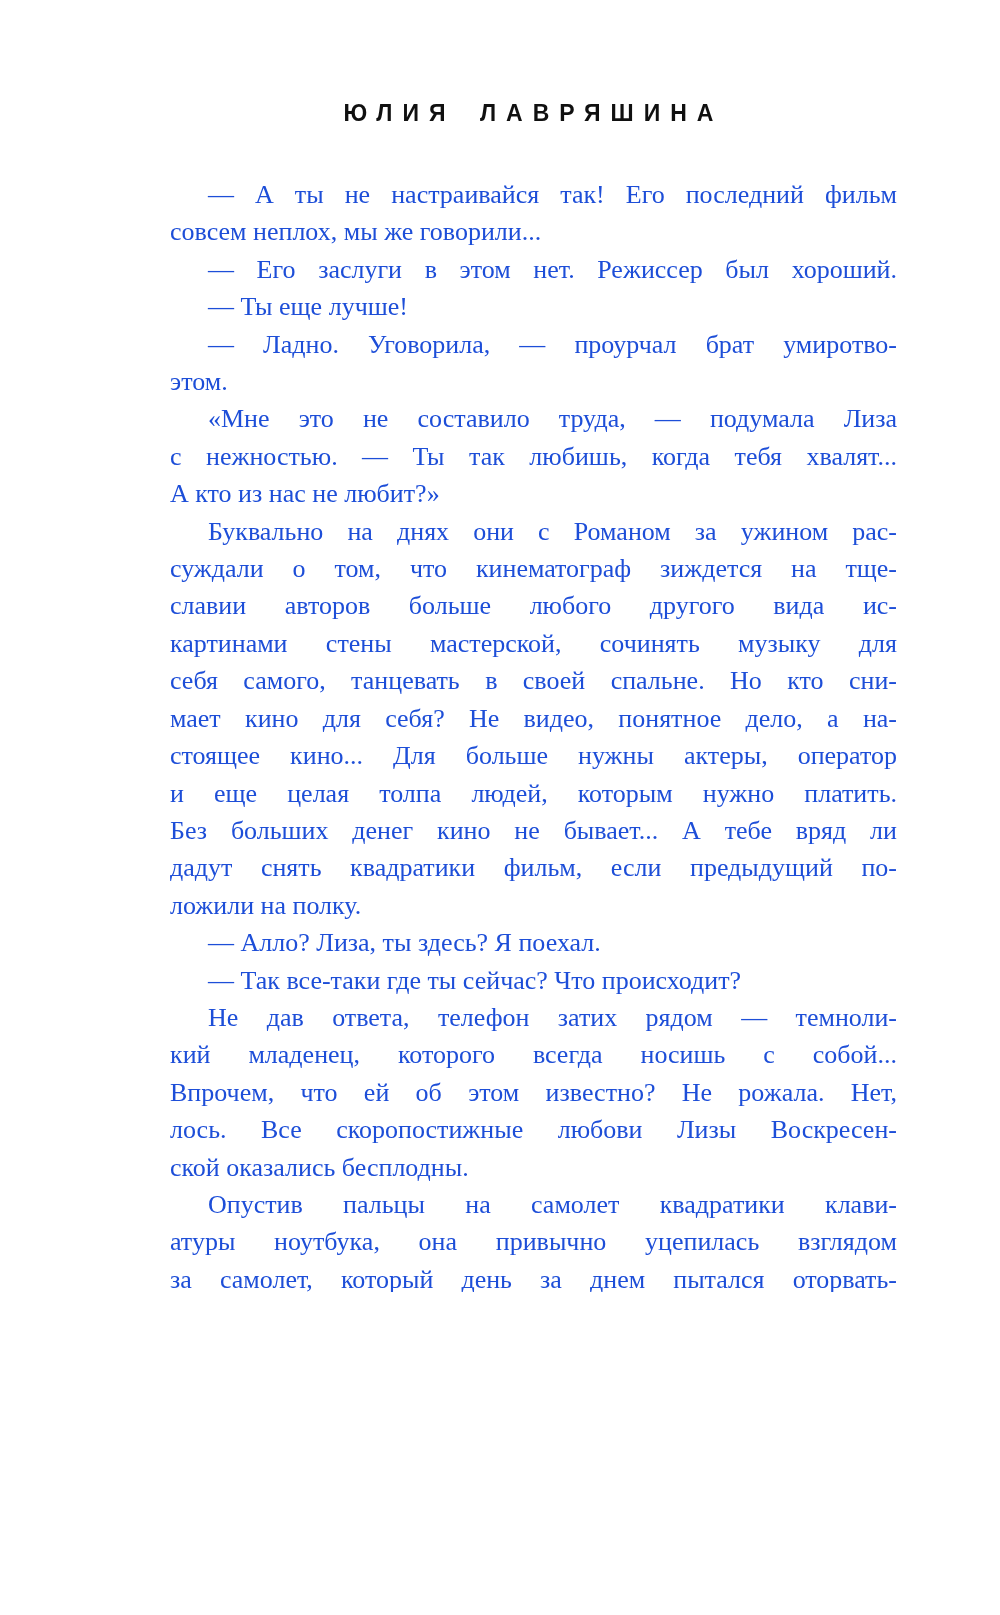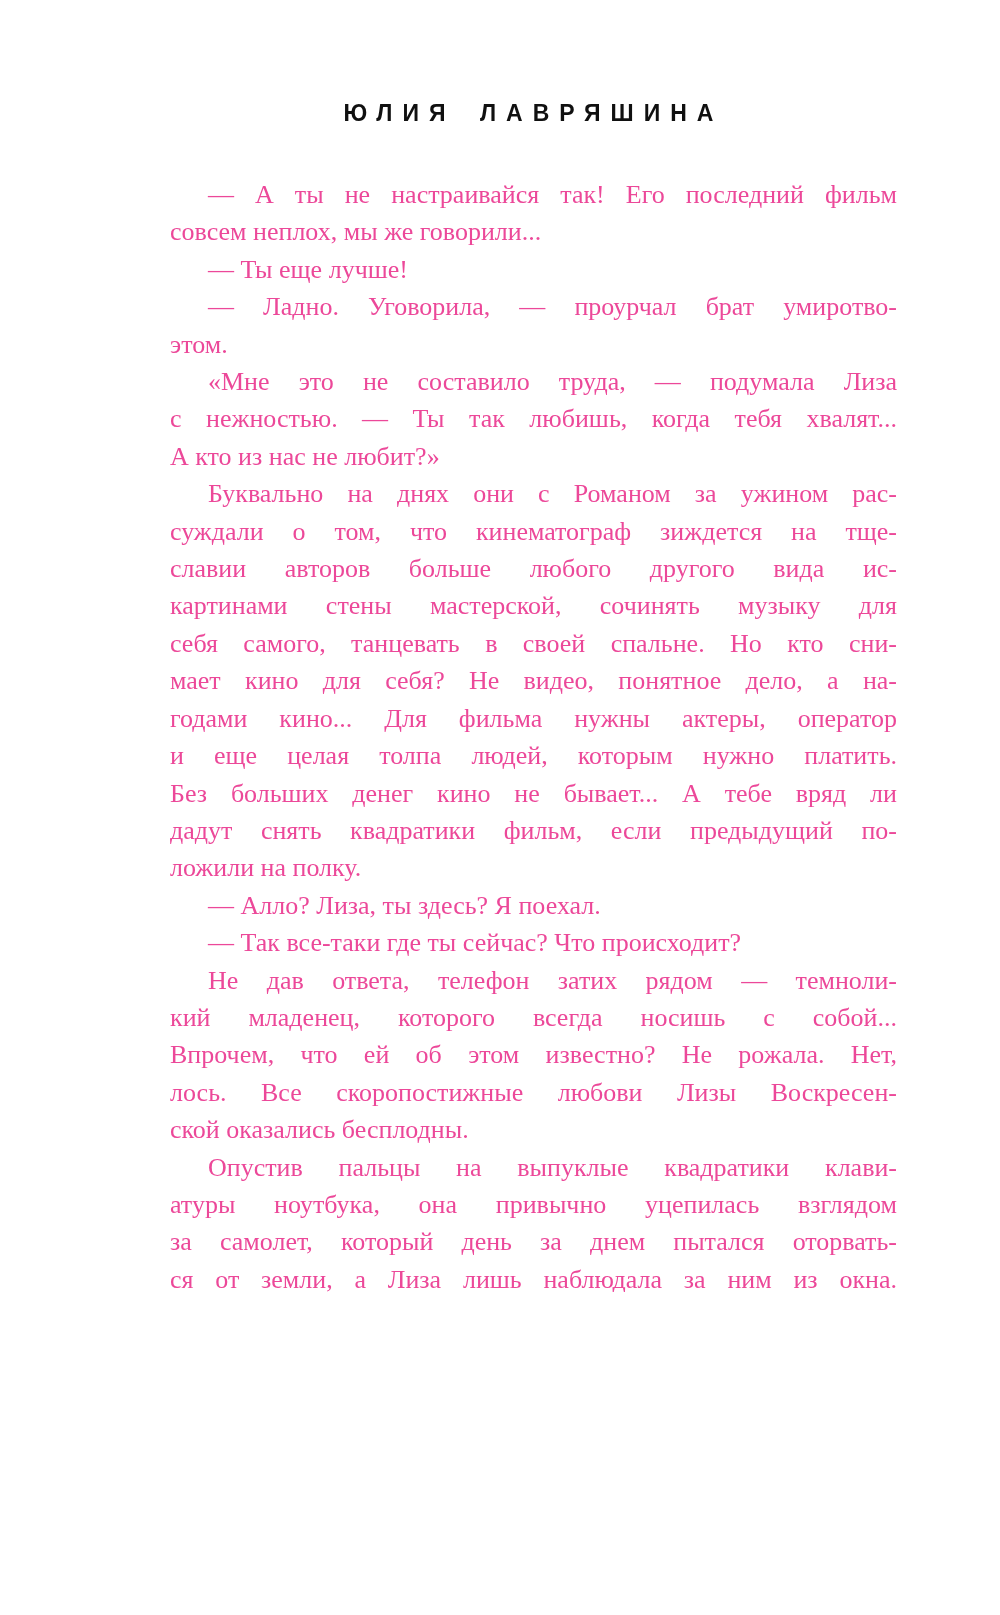--- a/index.html
+++ b/index.html
@@ -27,21 +27,21 @@
     word-spacing: 8px;
     color: #101010;
   }
   .page-body {
     top: 176px;
     font-size: 26px;
   }
   .line {
     line-height: 37.4px;
     text-align: left;
-    color: #ec4899;
+    color: #1d4ed8;
   }
   .line.j {
     text-align: justify;
     text-align-last: justify;
   }
   .line.ind {
     text-indent: 38px;
   }
   .folio {
     top: 1437px;
@@ -53,44 +53,45 @@
 </style>
 </head>
 <body>
 
 <div class="page">
   <div class="text-col running-header">ЮЛИЯ ЛАВРЯШИНА</div>
 
   <div class="text-col page-body">
       <div class="line j ind">— А ты не настраивайся так! Его последний фильм</div>
       <div class="line">совсем неплох, мы же говорили...</div>
+      <div class="line j ind">— Его заслуги в этом нет. Режиссер был хороший.</div>
       <div class="line ind">— Ты еще лучше!</div>
       <div class="line j ind">— Ладно. Уговорила, — проурчал брат умиротво-</div>
       <div class="line">этом.</div>
       <div class="line j ind">«Мне это не составило труда, — подумала Лиза</div>
       <div class="line j">с нежностью. — Ты так любишь, когда тебя хвалят...</div>
       <div class="line">А кто из нас не любит?»</div>
       <div class="line j ind">Буквально на днях они с Романом за ужином рас-</div>
       <div class="line j">суждали о том, что кинематограф зиждется на тще-</div>
       <div class="line j">славии авторов больше любого другого вида ис-</div>
       <div class="line j">картинами стены мастерской, сочинять музыку для</div>
       <div class="line j">себя самого, танцевать в своей спальне. Но кто сни-</div>
       <div class="line j">мает кино для себя? Не видео, понятное дело, а на-</div>
-      <div class="line j">годами кино... Для фильма нужны актеры, оператор</div>
+      <div class="line j">стоящее кино... Для больше нужны актеры, оператор</div>
       <div class="line j">и еще целая толпа людей, которым нужно платить.</div>
       <div class="line j">Без больших денег кино не бывает... А тебе вряд ли</div>
       <div class="line j">дадут снять квадратики фильм, если предыдущий по-</div>
       <div class="line">ложили на полку.</div>
       <div class="line ind">— Алло? Лиза, ты здесь? Я поехал.</div>
       <div class="line ind">— Так все-таки где ты сейчас? Что происходит?</div>
       <div class="line j ind">Не дав ответа, телефон затих рядом — темноли-</div>
       <div class="line j">кий младенец, которого всегда носишь с собой...</div>
       <div class="line j">Впрочем, что ей об этом известно? Не рожала. Нет,</div>
       <div class="line j">лось. Все скоропостижные любови Лизы Воскресен-</div>
       <div class="line">ской оказались бесплодны.</div>
-      <div class="line j ind">Опустив пальцы на выпуклые квадратики клави-</div>
+      <div class="line j ind">Опустив пальцы на самолет квадратики клави-</div>
       <div class="line j">атуры ноутбука, она привычно уцепилась взглядом</div>
       <div class="line j">за самолет, который день за днем пытался оторвать-</div>
       <div class="line j">ся от земли, а Лиза лишь наблюдала за ним из окна.</div>
     </div>
 
   <div class="text-col folio">6</div>
 </div>
 
 </body></html>

